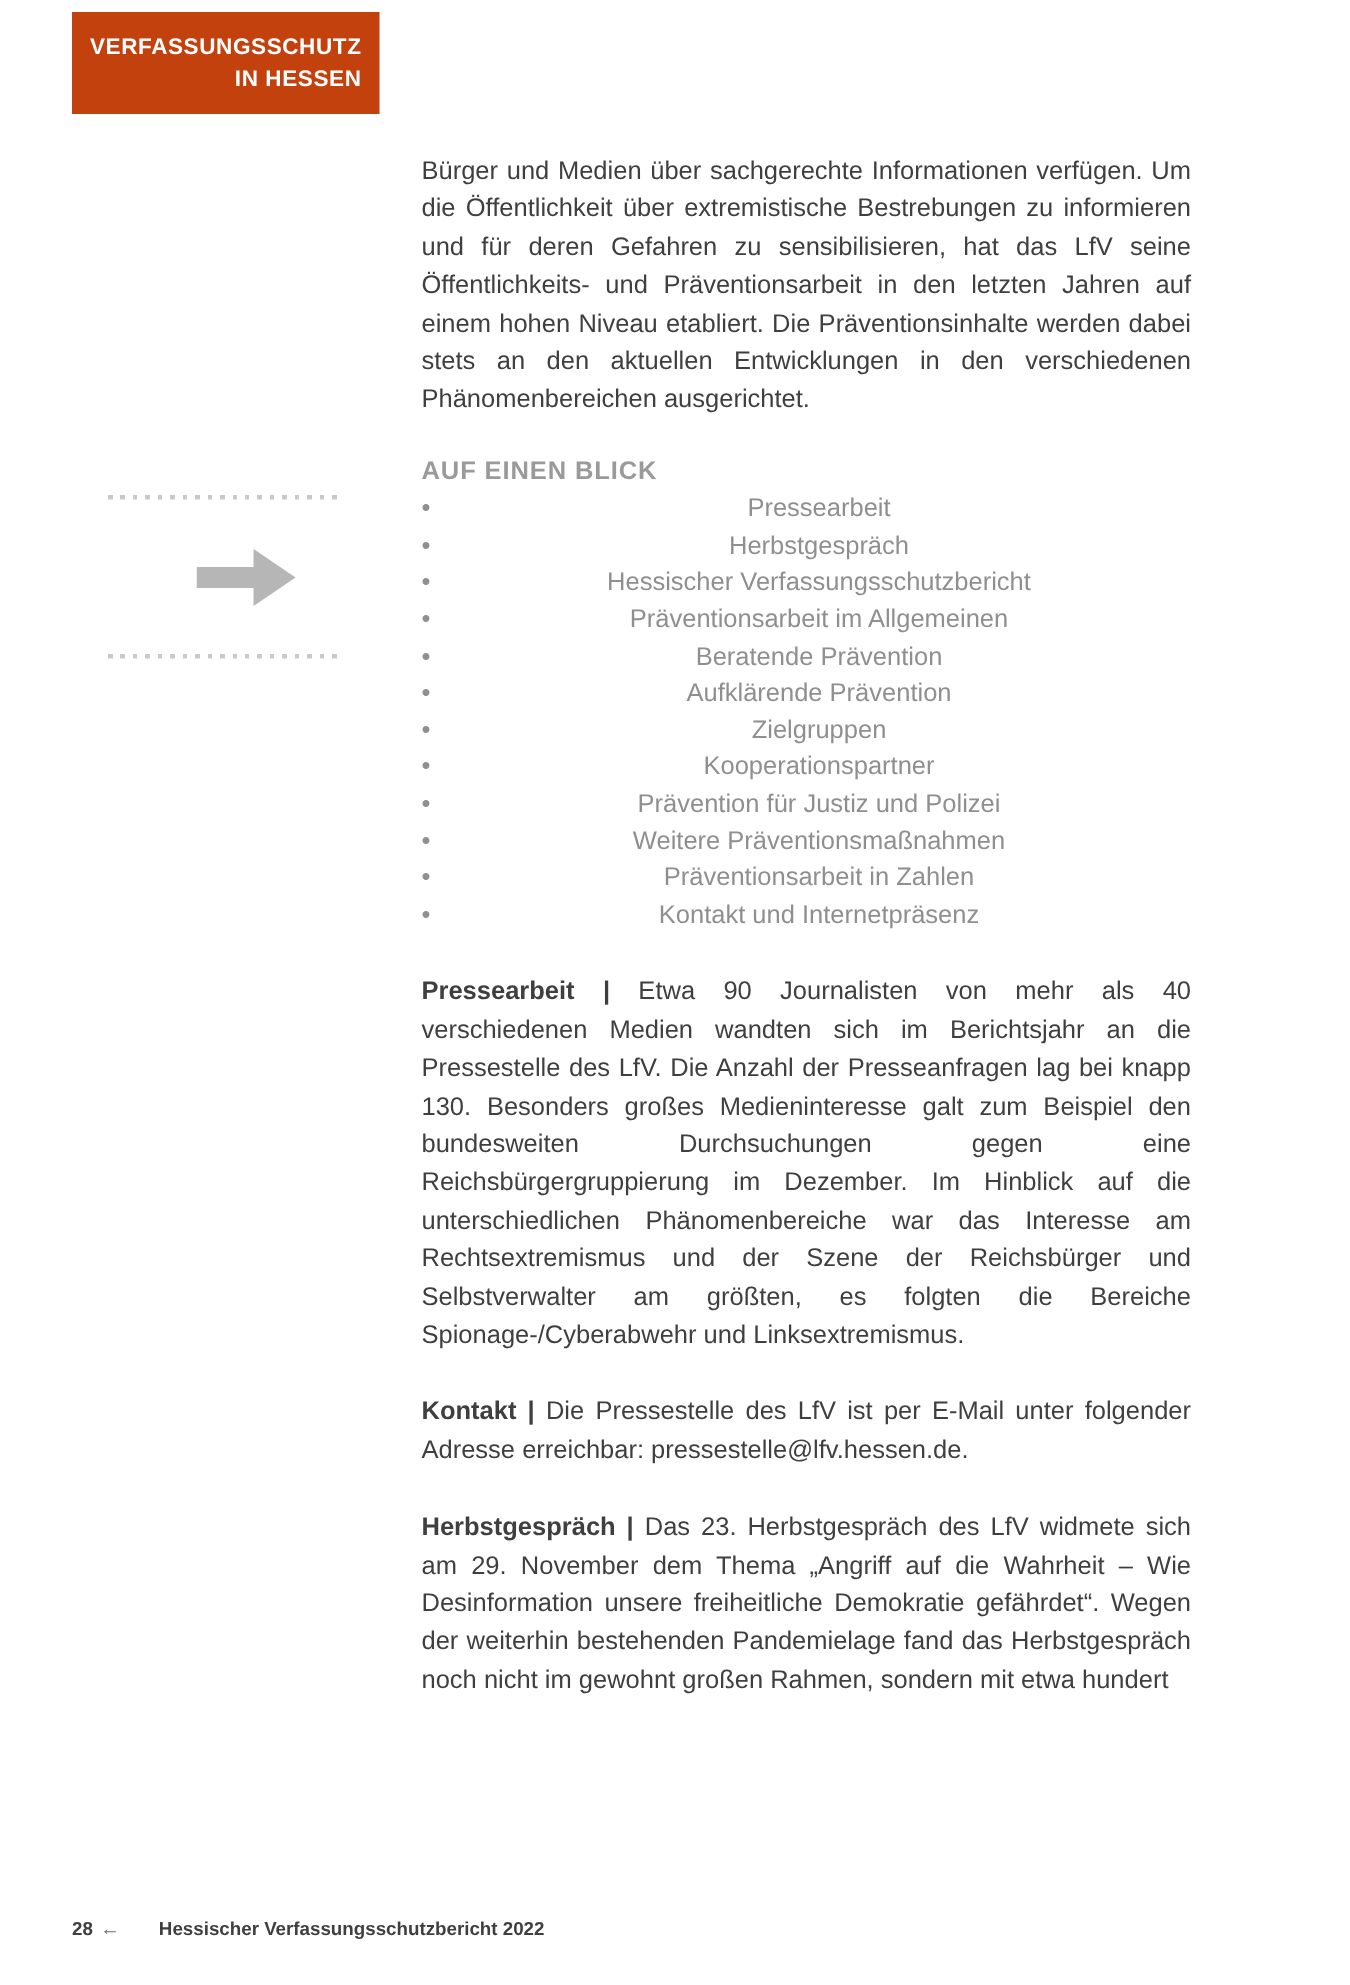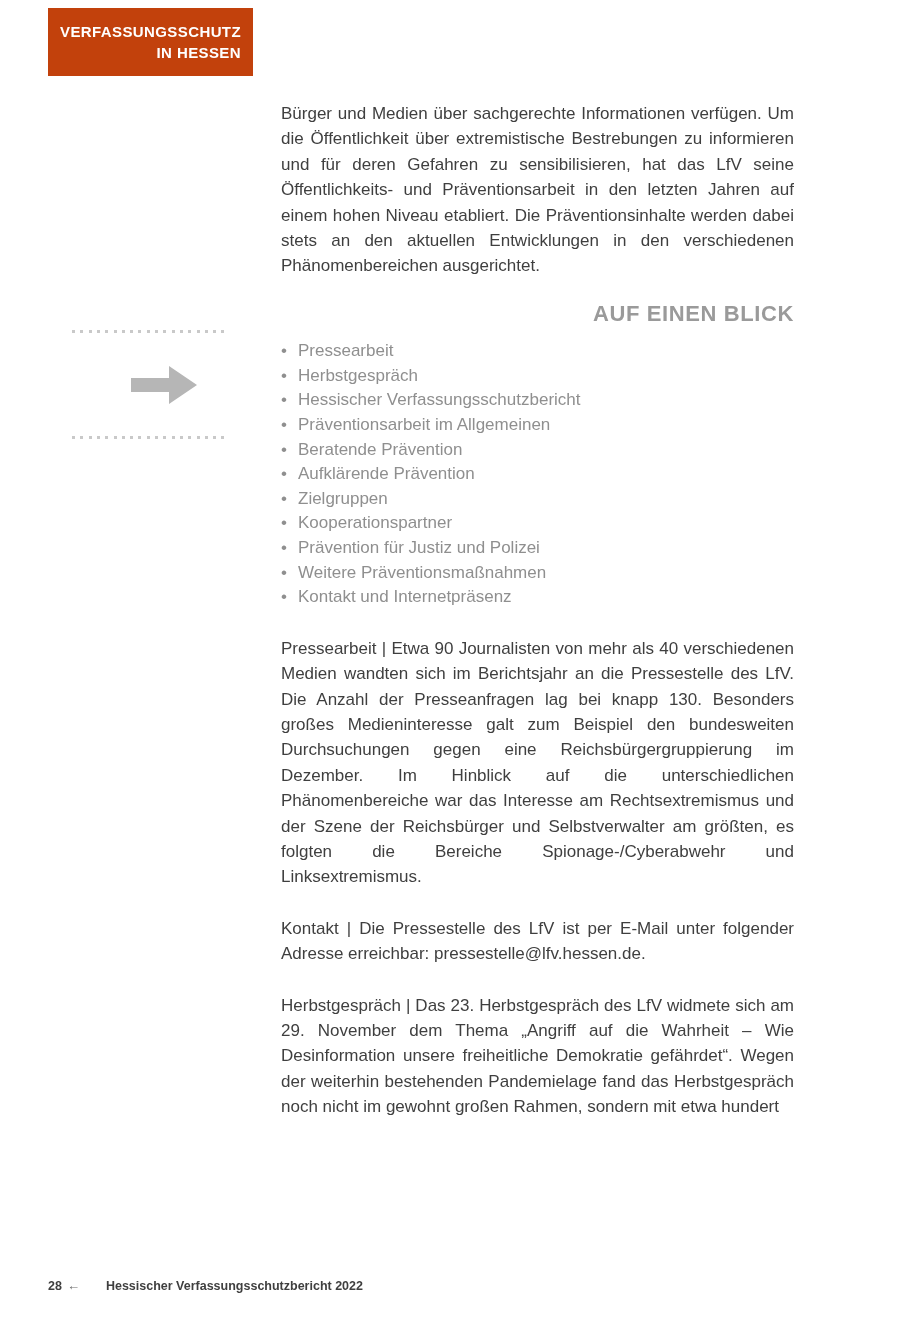--- a/index.html
+++ b/index.html
@@ -14,29 +14,29 @@
     padding:13px 12px 0 0; font-weight:bold; font-size:15px;
     line-height:21px; letter-spacing:0.4px;
   }
   .content {
     position:absolute; left:281px; top:101px; width:513px;
     color:#3f3f3f; font-size:17px; line-height:25.4px;
   }
   .intro { text-align:justify; }
   .overview-title {
     margin-top:22px; color:#9a9a9a; font-weight:bold;
-    font-size:22px; letter-spacing:0.6px;text-align:right;
+    font-size:17px; letter-spacing:0.6px;
   }
   .overview-list {
-    list-style:none; margin-top:13px; color:#8f8f8f; line-height:24.6px;
+    list-style:none; margin-top:1px; color:#8f8f8f; line-height:24.6px;text-align:center;
   }
   .overview-list li { position:relative; padding-left:17px; }
   .overview-list li::before { content:"\2022"; position:absolute; left:0; }
   .para { text-align:justify; margin-top:26px; }
-  .para .lbl { font-weight:normal; }
+  .para .lbl { font-weight:bold; }
   .para .em { font-weight:normal;margin-top:18px; }
   .dotted {
     position:absolute; left:72px; width:157px; height:3px;
     background-image:repeating-linear-gradient(90deg,#c9c9c9 0 3px, rgba(0,0,0,0) 3px 8.3px);
   }
   .dotted.top { top:330px; }
   .dotted.bottom { top:436px; }
   .arrow-wrap { position:absolute; left:131px; top:364px; width:66px; height:42px; }
   .footer {
     position:absolute; left:48px; top:1278px; width:800px;
@@ -91,20 +91,21 @@
         <li>Kooperationspartner</li>
 
 
         <li>Prävention für Justiz und Polizei</li>
 
 
         <li>Weitere Präventionsmaßnahmen</li>
 
 
 
+        <li>Präventionsarbeit in Zahlen</li>
 
         <li>Kontakt und Internetpräsenz</li>
       </ul>
 
     <p class="para"><span class="lbl">Pressearbeit |</span><span> Etwa 90 Journalisten von mehr als 40 verschiedenen Medien wandten sich im Berichtsjahr an die Pressestelle des LfV. Die Anzahl der Presseanfragen lag bei knapp 130. Besonders großes Medieninteresse galt zum Beispiel den bundesweiten Durchsuchungen gegen eine Reichsbürgergruppierung im Dezember. Im Hinblick auf die unterschiedlichen Phänomenbereiche war das Interesse am Rechtsextremismus und der Szene der Reichsbürger und Selbstverwalter am größten, es folgten die Bereiche Spionage-/Cyberabwehr und Linksextremismus.</span></p>
 
     <p class="para"><span class="lbl">Kontakt |</span><span> Die Pressestelle des LfV ist per E-Mail unter folgender Adresse erreichbar: </span><span class="em">pressestelle@lfv.hessen.de.</span></p>
 
     <p class="para"><span class="lbl">Herbstgespräch |</span><span> Das 23. Herbstgespräch des LfV widmete sich am 29. November dem Thema „Angriff auf die Wahrheit – Wie Desinformation unsere freiheitliche Demokratie gefährdet“. Wegen der weiterhin bestehenden Pandemielage fand das Herbstgespräch noch nicht im gewohnt großen Rahmen, sondern mit etwa hundert</span></p>
 

